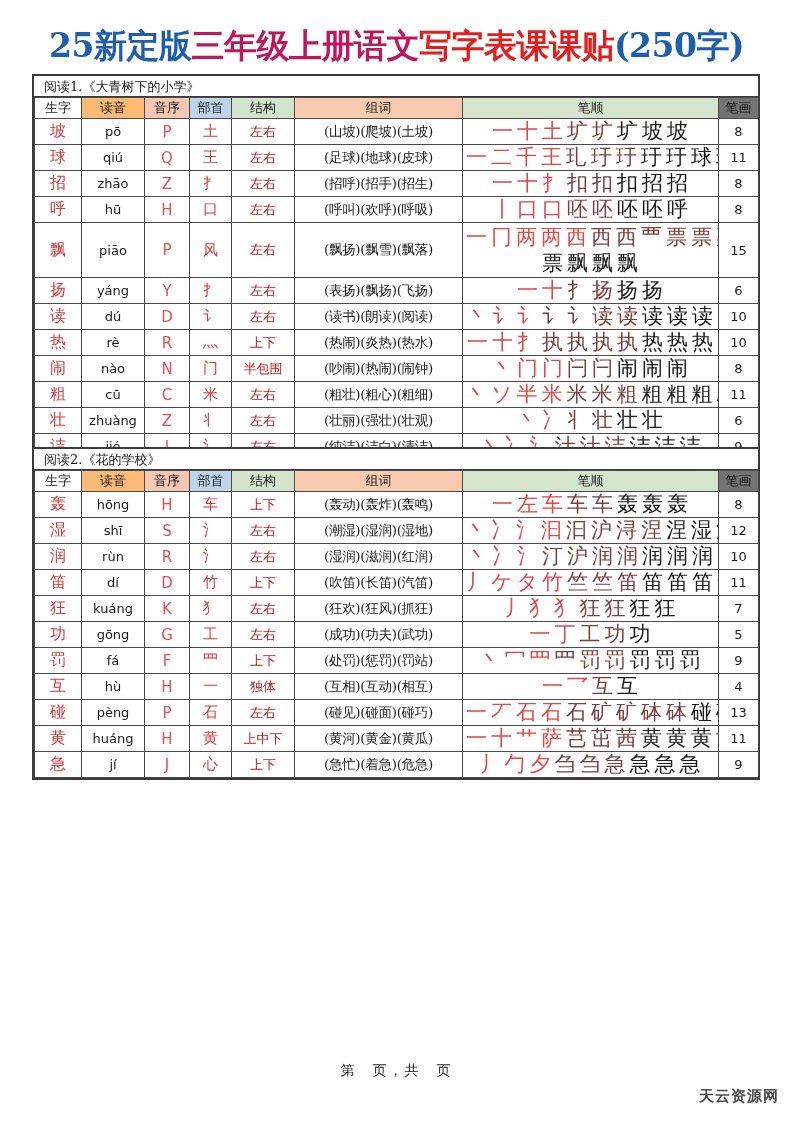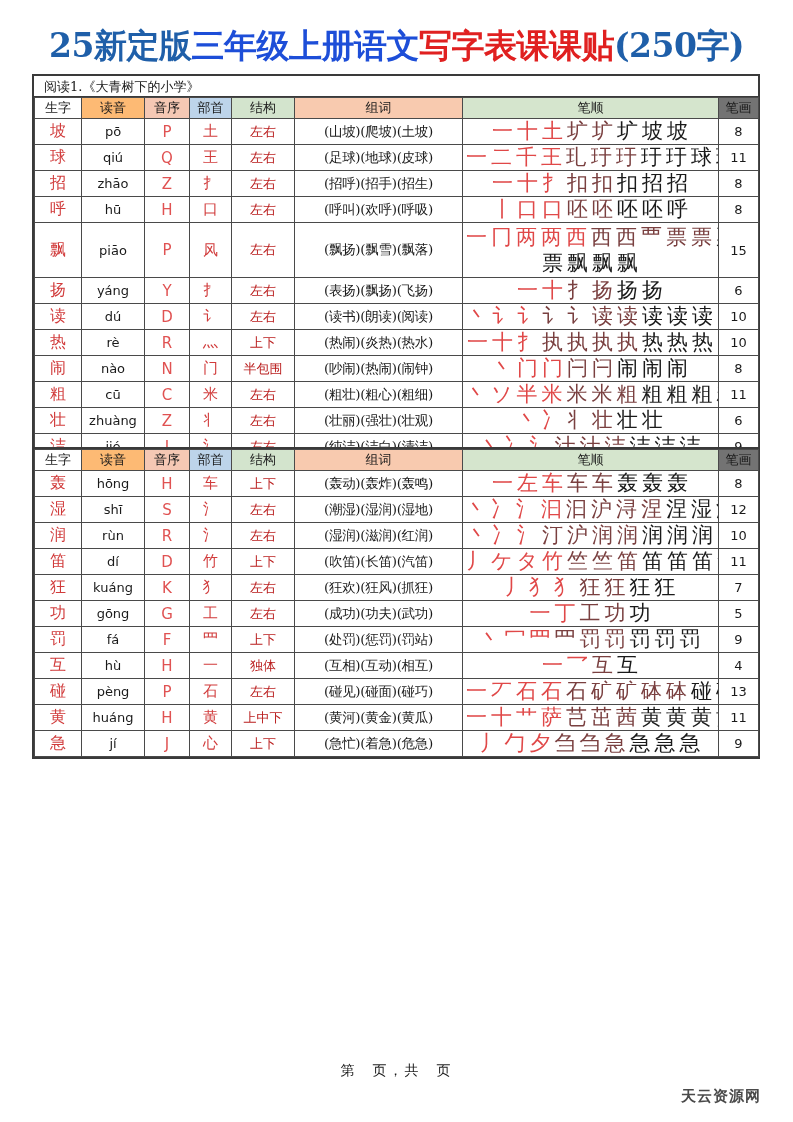--- a/index.html
+++ b/index.html
@@ -30,21 +30,21 @@
     width: 793px;
     text-align: center;
     font-family: "DejaVu Serif", "Liberation Serif", serif;
     font-weight: bold;
     font-size: 33px;
     line-height: 40px;
     letter-spacing: -0.5px;
     white-space: nowrap;
   }
   .t-blue { color: #1f5fa9; }
-  .t-black { color: #1d4ed8; }
+  .t-black { color: #be185d; }
   .t-red { color: #e02020; }
 
   
   .block {
     position: absolute;
     left: 32px;
     width: 728px;
     border: 2px solid #3a3a3a;
     box-sizing: border-box;
     background: #fff;
@@ -168,21 +168,21 @@
     width: 793px;
     text-align: center;
     font-family: "DejaVu Serif", "Liberation Serif", serif;
     font-size: 14px;
     color: #1a1a1a;
     letter-spacing: 2px;
   }
 
   .watermark {
     position: absolute;
-    left: 681px;
+    left: 699px;
     top: 1087px;
     font-family: "DejaVu Sans", "Liberation Sans", sans-serif;
     font-size: 15px;
     font-weight: bold;
     color: #4a4a4a;
     letter-spacing: 1px;
     white-space: nowrap;
   }
 </style>
 </head>
@@ -363,20 +363,21 @@
             <td class="cell-bishun">
               <span class="strokes"><span class="sk-red">丶</span><span class="sk-red">冫</span><span class="sk-red">氵</span><span class="sk-mix">汁</span><span class="sk-mix">汁</span><span class="sk-mix">洁</span><span class="sk-black">洁</span><span class="sk-black">洁</span><span class="sk-black">洁</span></span>
             </td>
             <td class="cell-bihua">9</td>
           </tr>
         </tbody>
     </table>
   </div>
 
   <div class="block" id="block2">
+    <div class="caption">阅读2.《花的学校》</div>
     <table class="grid">
       <colgroup>
         <col class="c-zi">
           <col class="c-yin">
           <col class="c-yinxu">
           <col class="c-bushou">
         <col class="c-jiegou">
           <col class="c-zuci">
           <col class="c-bishun">
           <col class="c-bihua">

